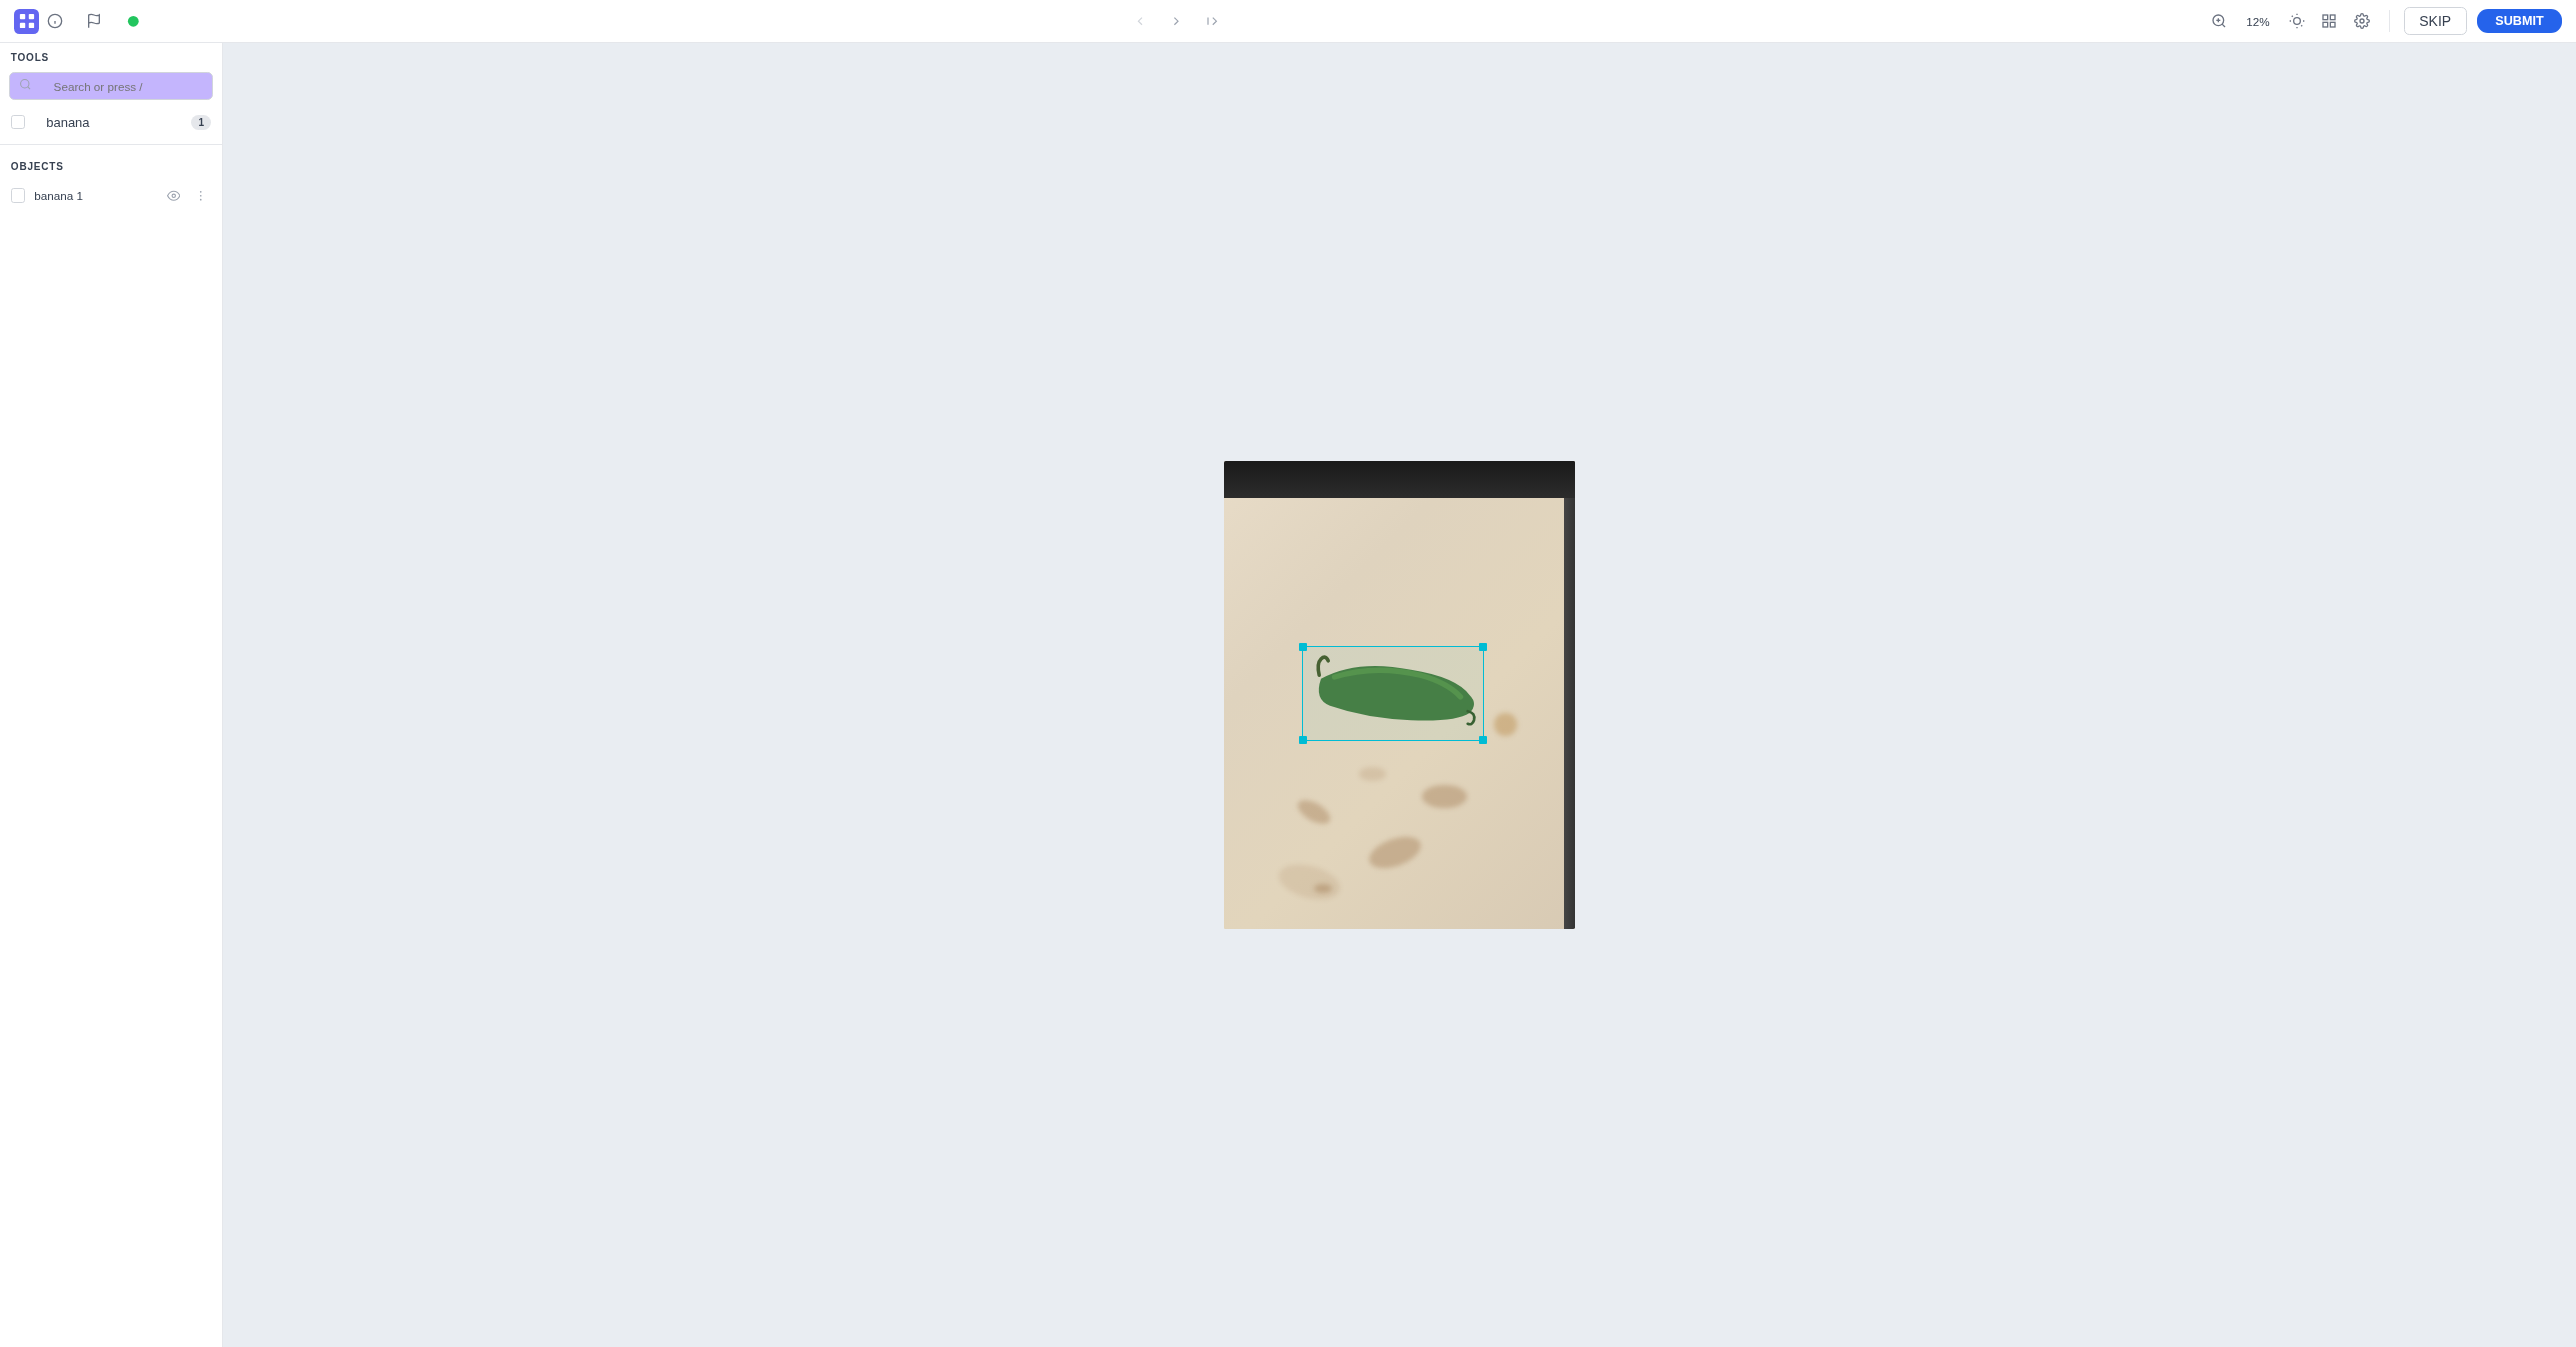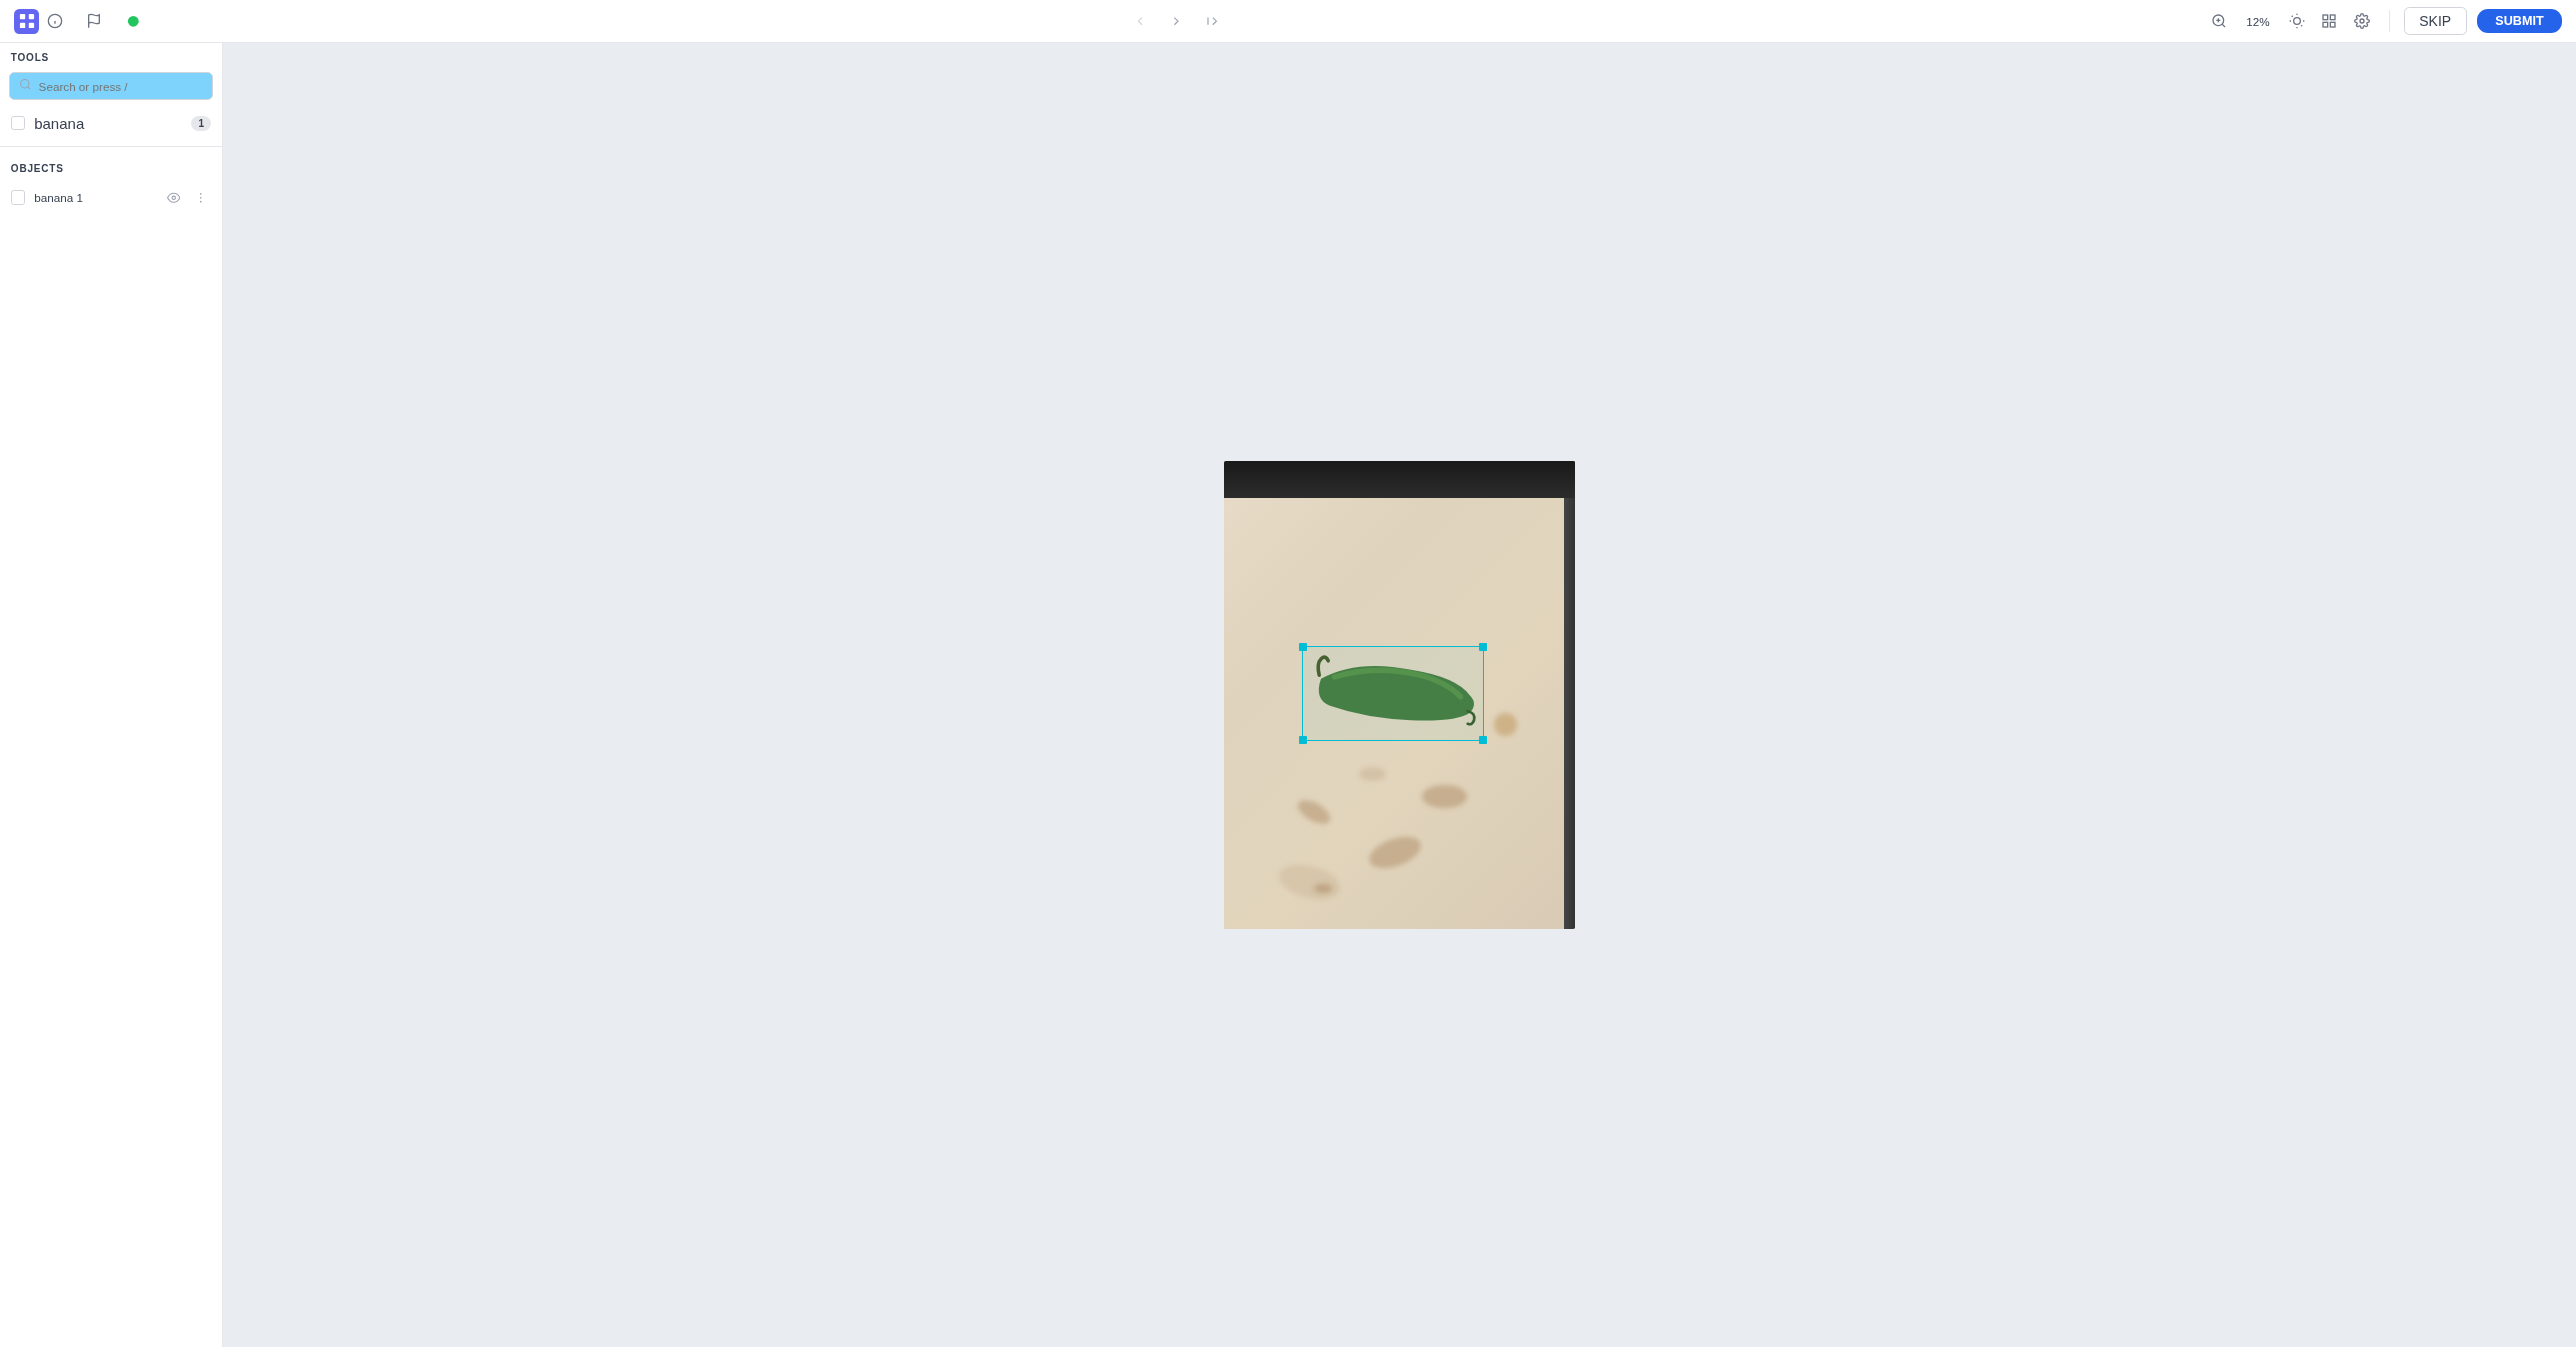--- a/index.html
+++ b/index.html
@@ -104,22 +104,22 @@
       letter-spacing: 0.08em;
       text-transform: uppercase;
     }
     .search-box {
       margin: 3.6px 9px 7.2px 9px;
       display: flex;
       align-items: center;
       border: 0.9px solid #d1d5db;
       border-radius: 5.4px;
       padding: 5.4px 9px;
-      gap: 7px;
-      background: #7dd3fc;
+      gap: 22px;
+      background: #c4b5fd;
     }
     .search-box input {
       border: none; outline: none;
       font-size: 11.7px; color: #374151;
       flex: 1; background: transparent;
     }
     .search-icon { color: #9ca3af; font-size: 12.6px; }
 
     .tool-item {
       display: flex;
@@ -128,23 +128,24 @@
       gap: 9px;
       cursor: pointer;
     }
     .tool-checkbox {
       width: 14.4px; height: 14.4px;
       border: 1.8px solid #d1d5db;
       border-radius: 2.7px;
       flex-shrink: 0;
     }
     .tool-label {
-      font-size: 15px;
+      font-size: 13px;
       color: #374151;
       flex: 1;
+      margin-left: 12px;
     }
     .tool-count {
       background: #e5e7eb;
       color: #374151;
       font-size: 10px;
       font-weight: 600;
       border-radius: 9px;
       padding: 1.8px 7.2px;
       min-width: 20px;
       text-align: center;

